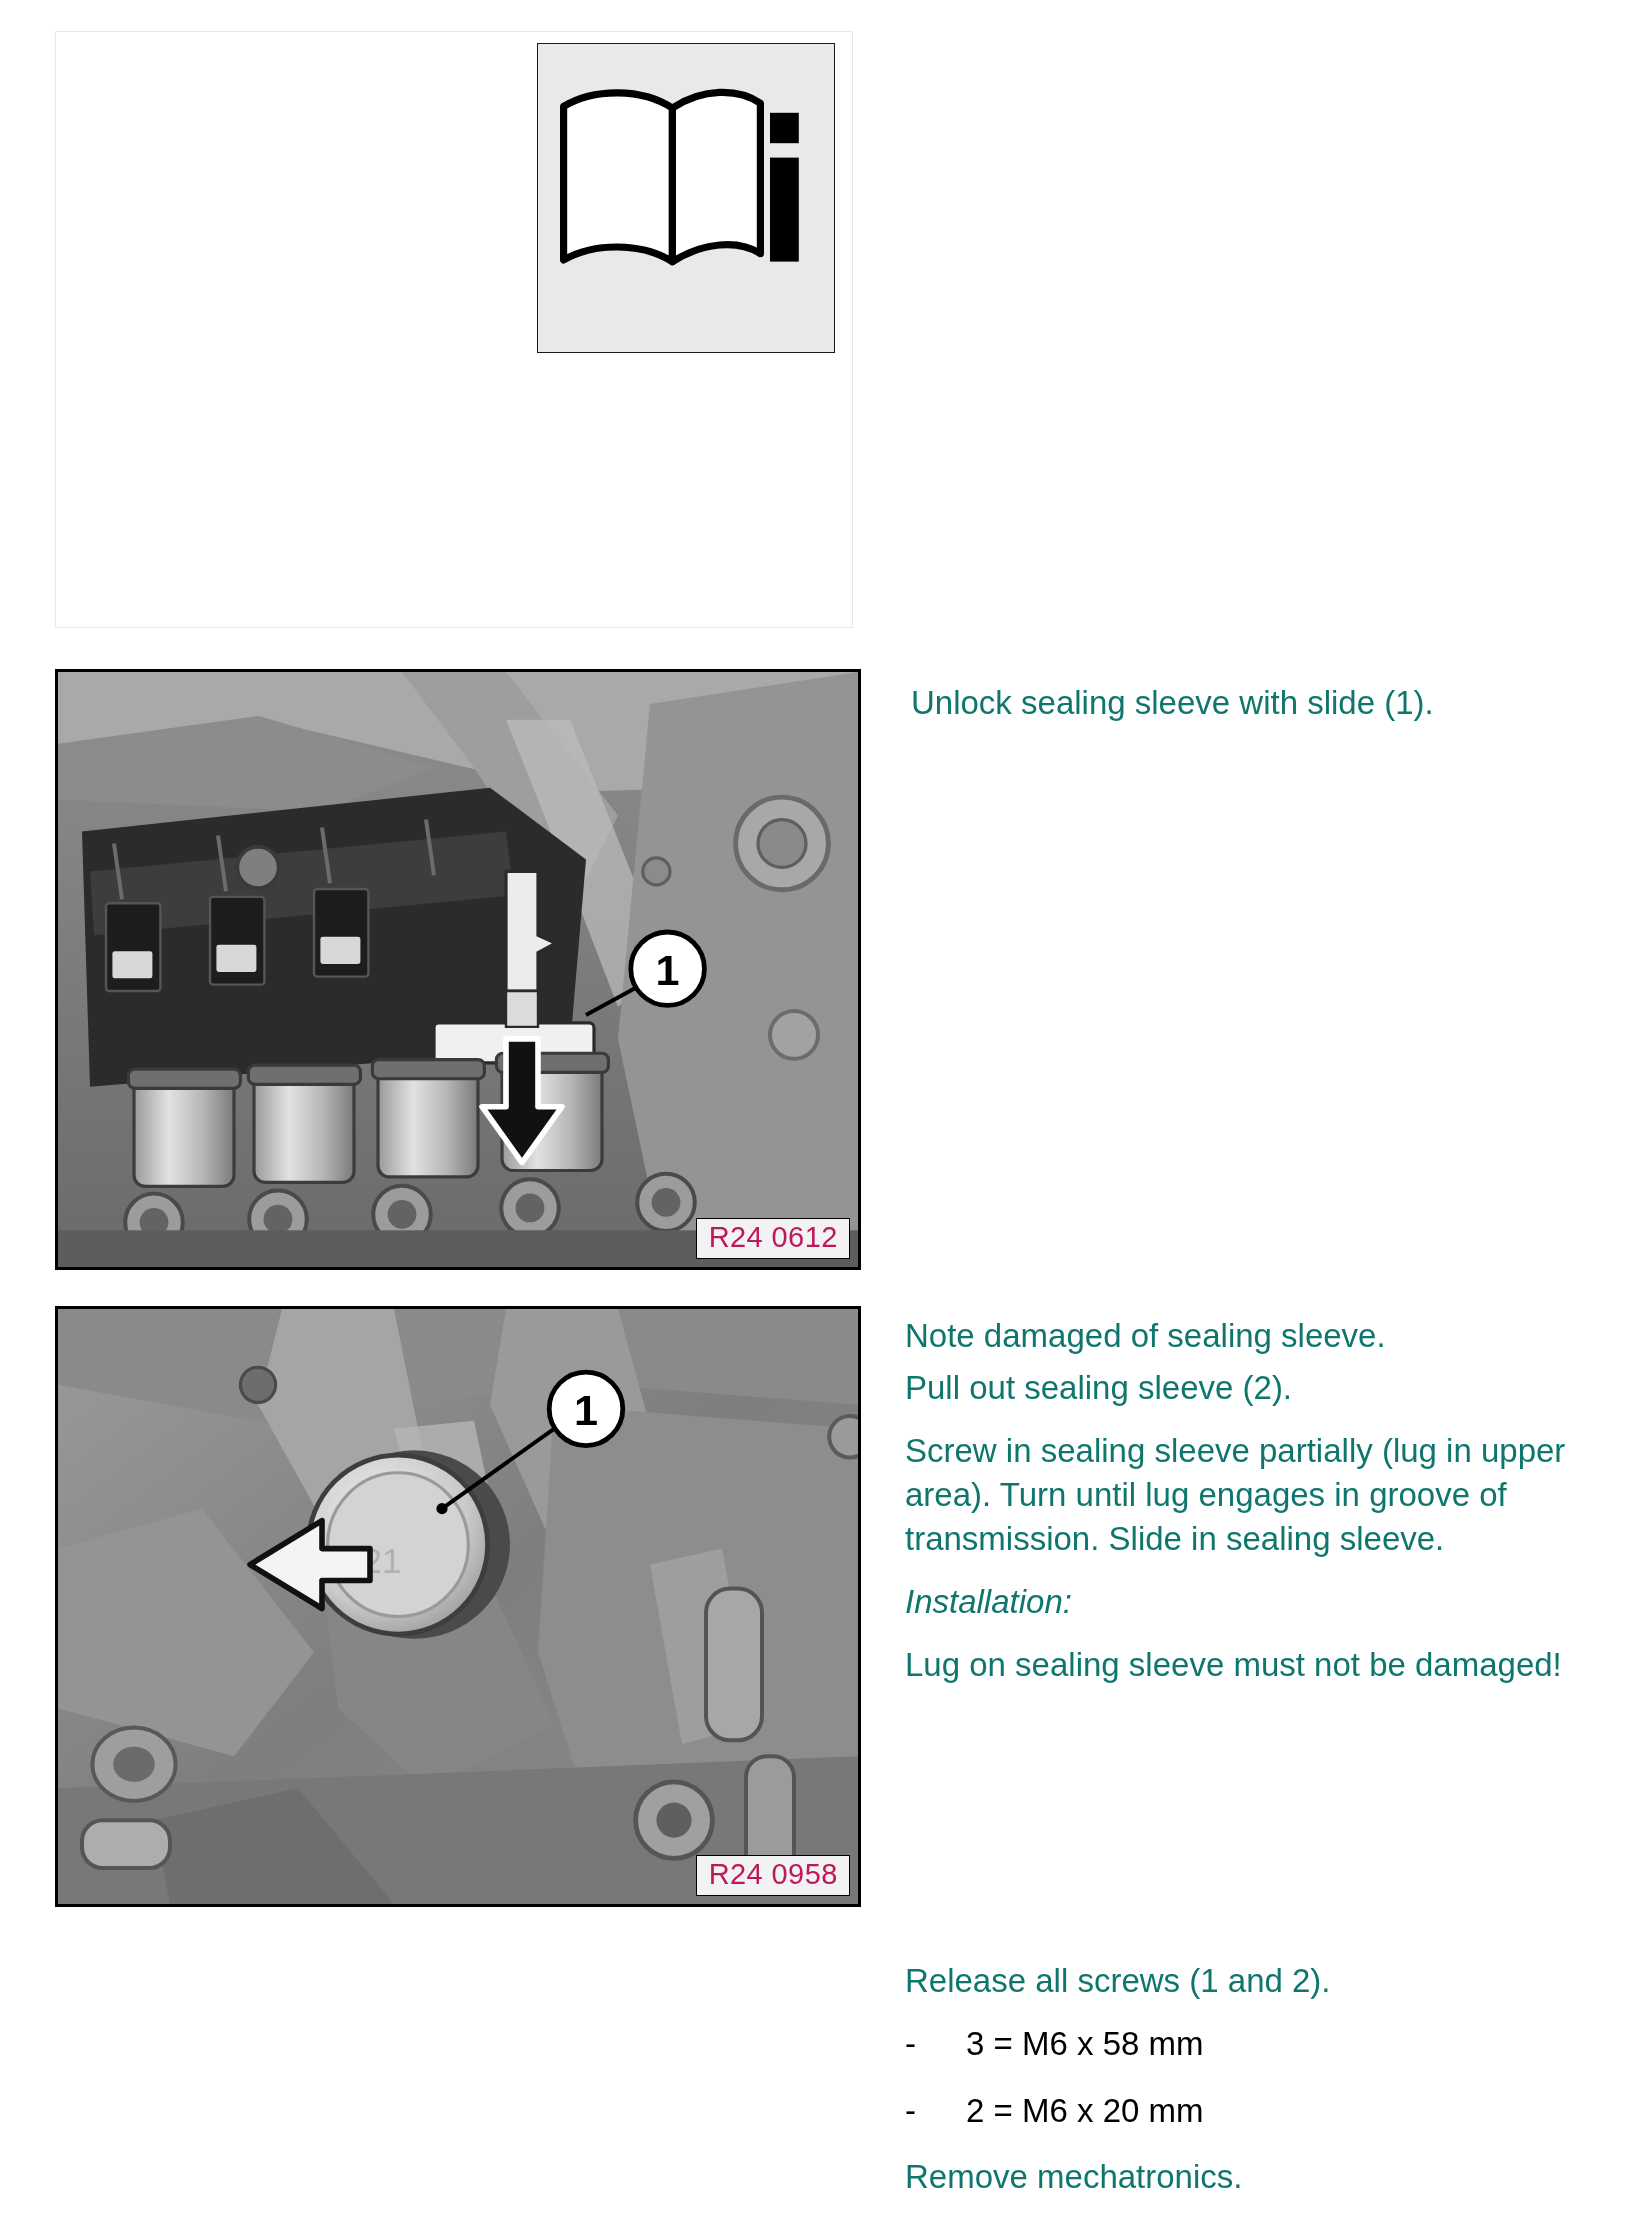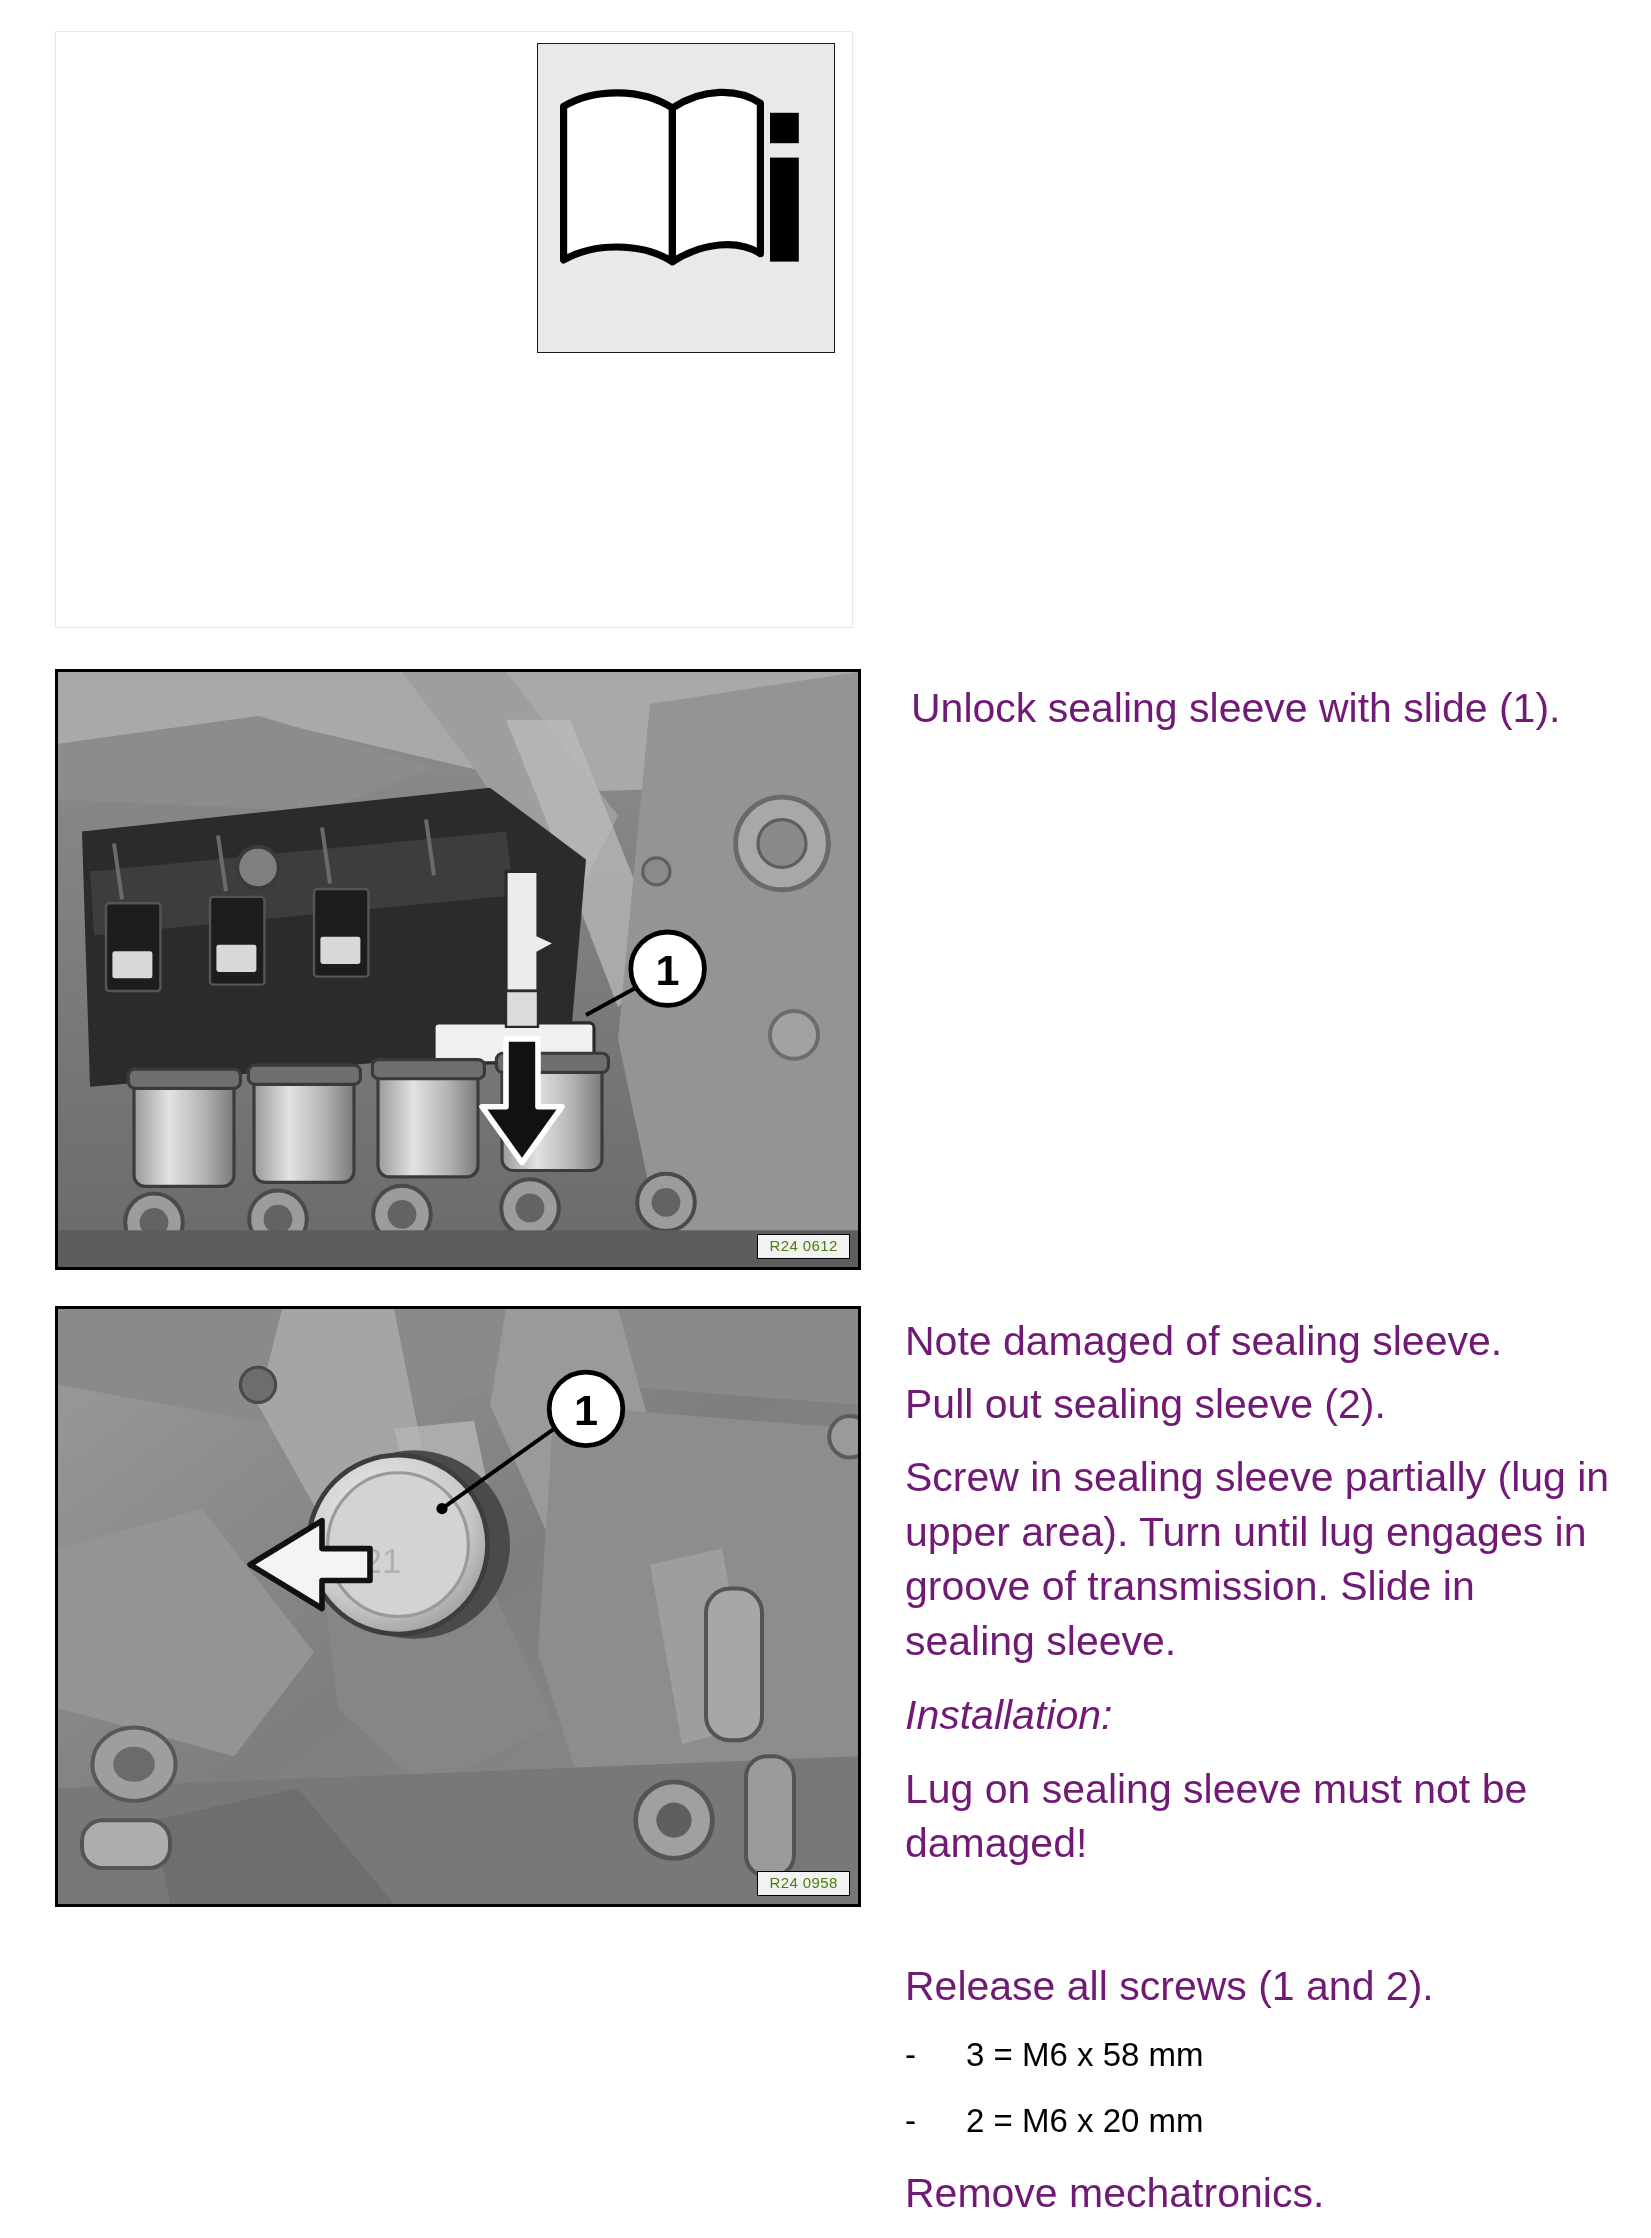--- a/index.html
+++ b/index.html
@@ -73,38 +73,38 @@
     width: 806px;
     height: 601px;
   }
 
   .fig-code {
     position: absolute;
     right: 8px;
     bottom: 8px;
     background: #f2f2f2;
     border: 1.6px solid #000;
-    font-size: 15px;
+    font-size: 29px;
     font-family: "Liberation Sans", sans-serif;
     padding: 2.4px 11.3px 4px 11.3px;
     letter-spacing: 0.4px;
-    color: #4d7c0f;
+    color: #be185d;
   }
 
   
   .text-col {
     position: absolute;
     left: 905px;
     width: 709px;
   }
   .para {
-    font-size: 41px;
+    font-size: 33px;
     line-height: 1.33;
     margin: 0 0 19.3px 0;
-    color: #701a75;
+    color: #0f766e;
   }
   .para.italic { font-style: italic; }
   .para.bold { font-weight: normal; }
   .para.tight { margin-bottom: 8px; }
 
   .t-unlock { top: 681px; left: 911px; }
   .t-note   { top: 1314px; }
   .t-release{ top: 1959px; }
 
   .dash-list {

